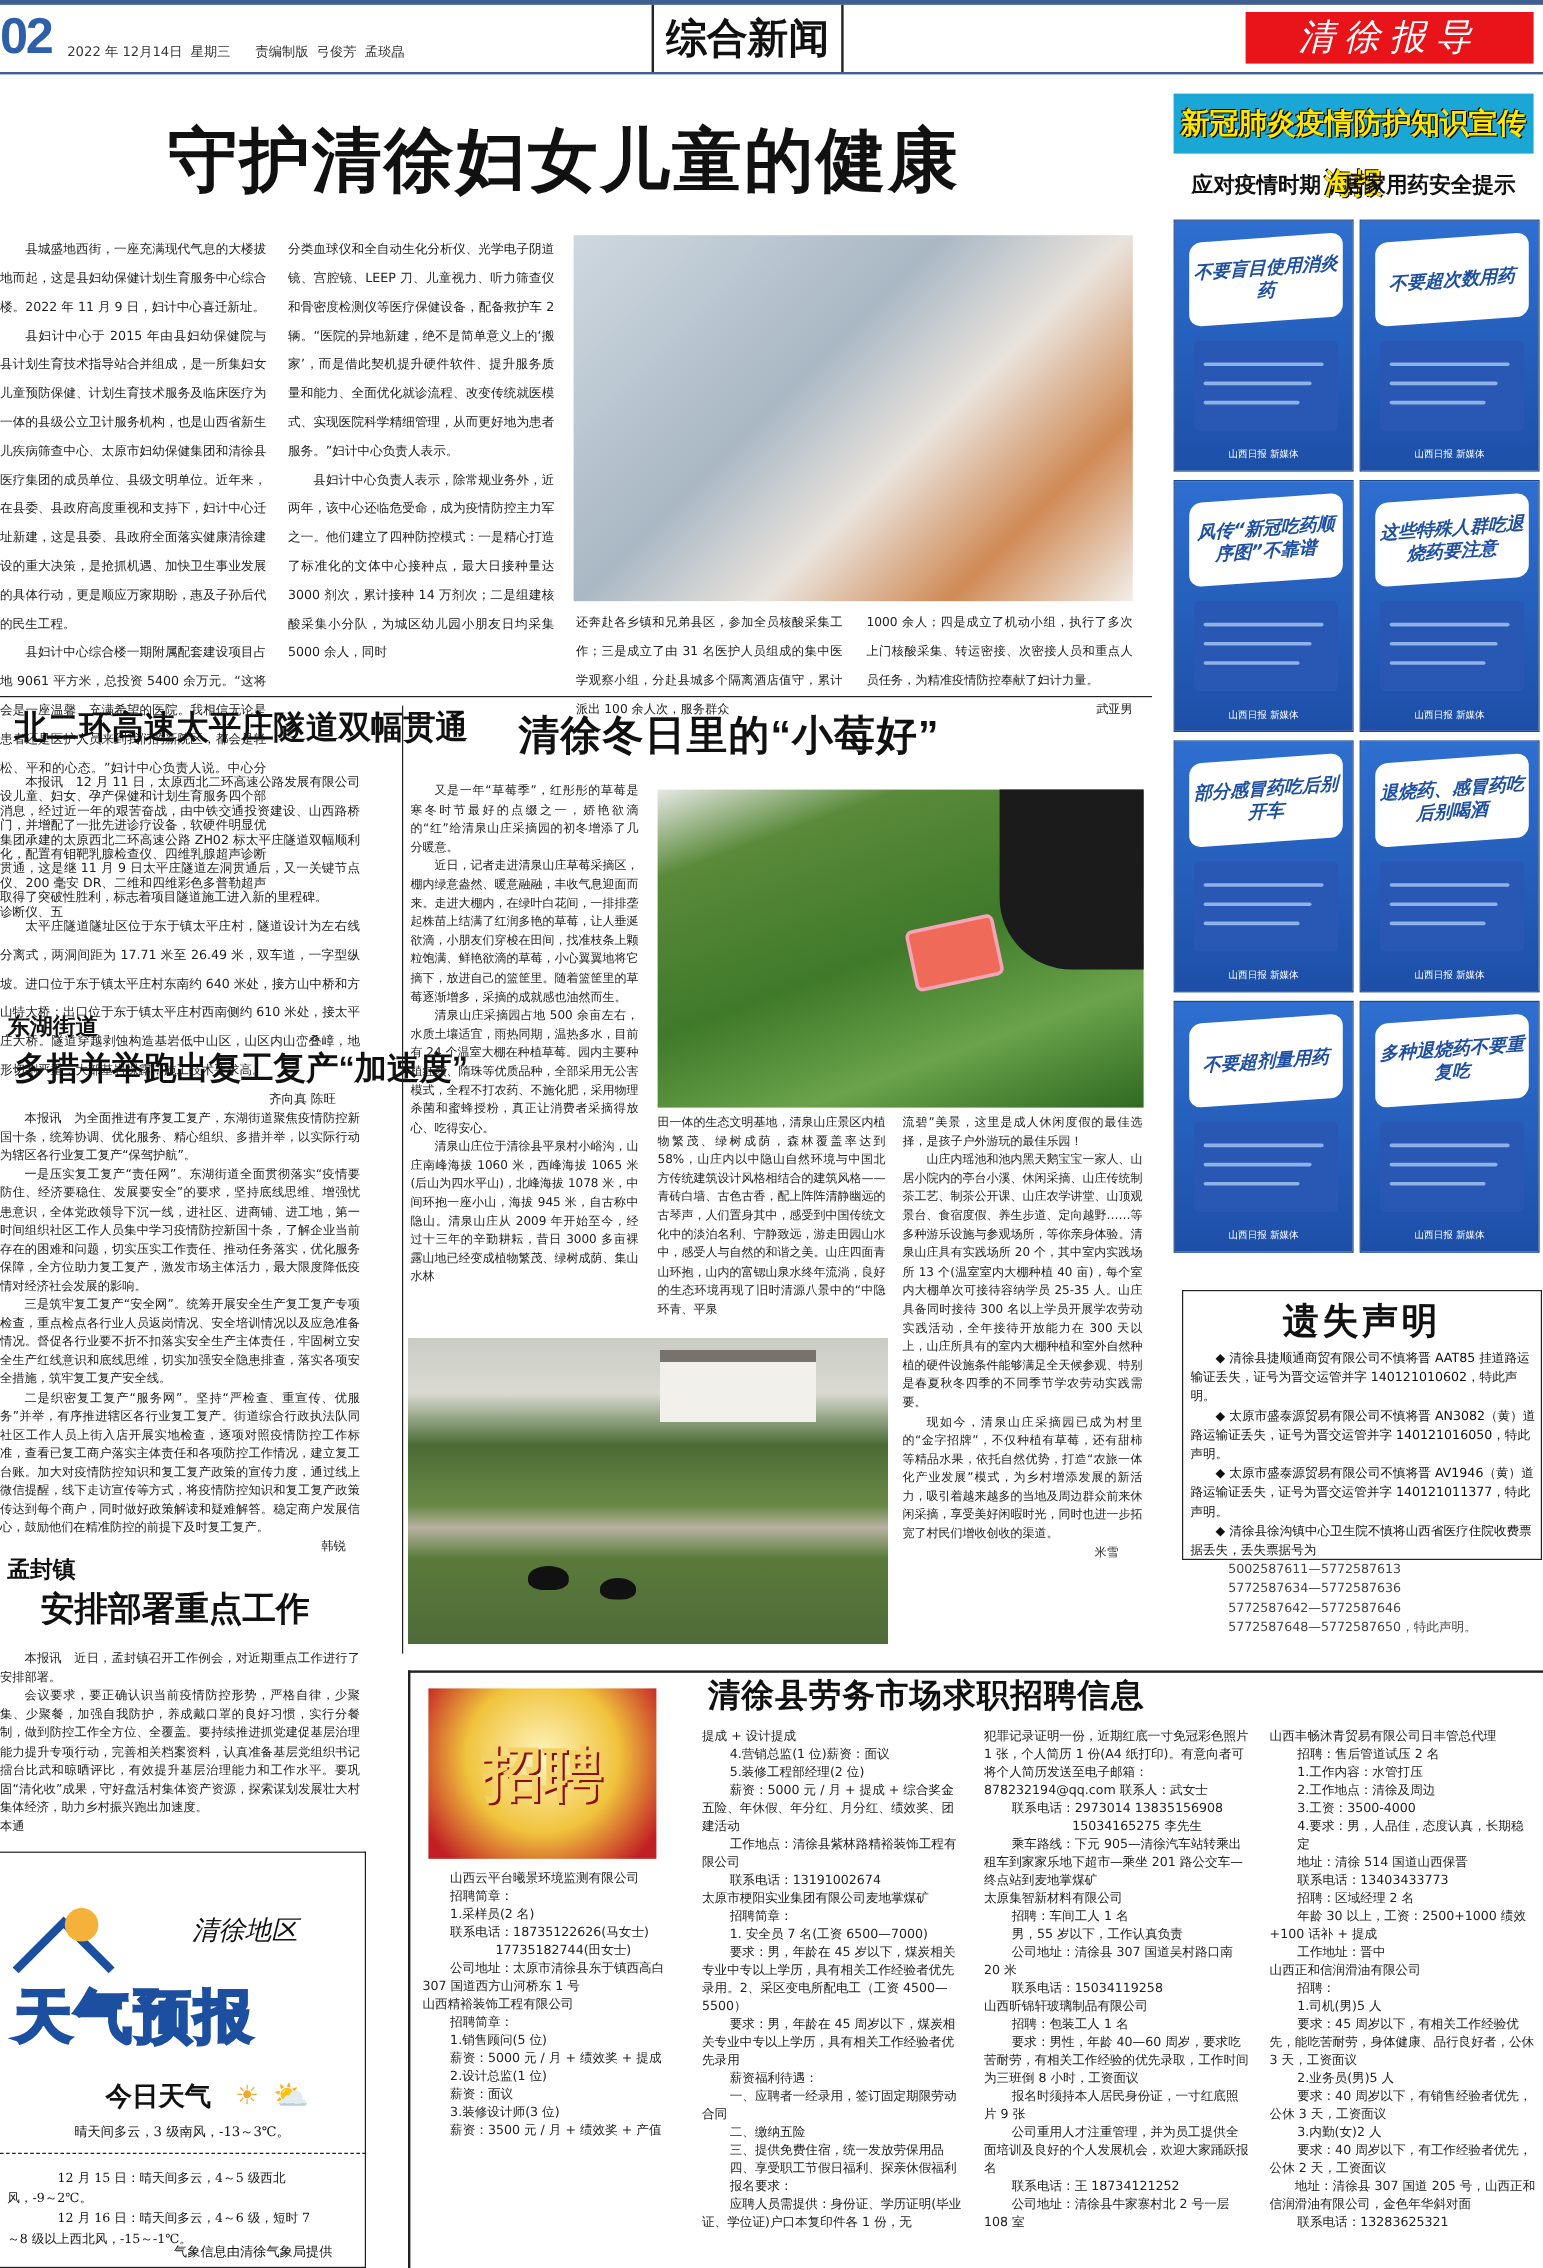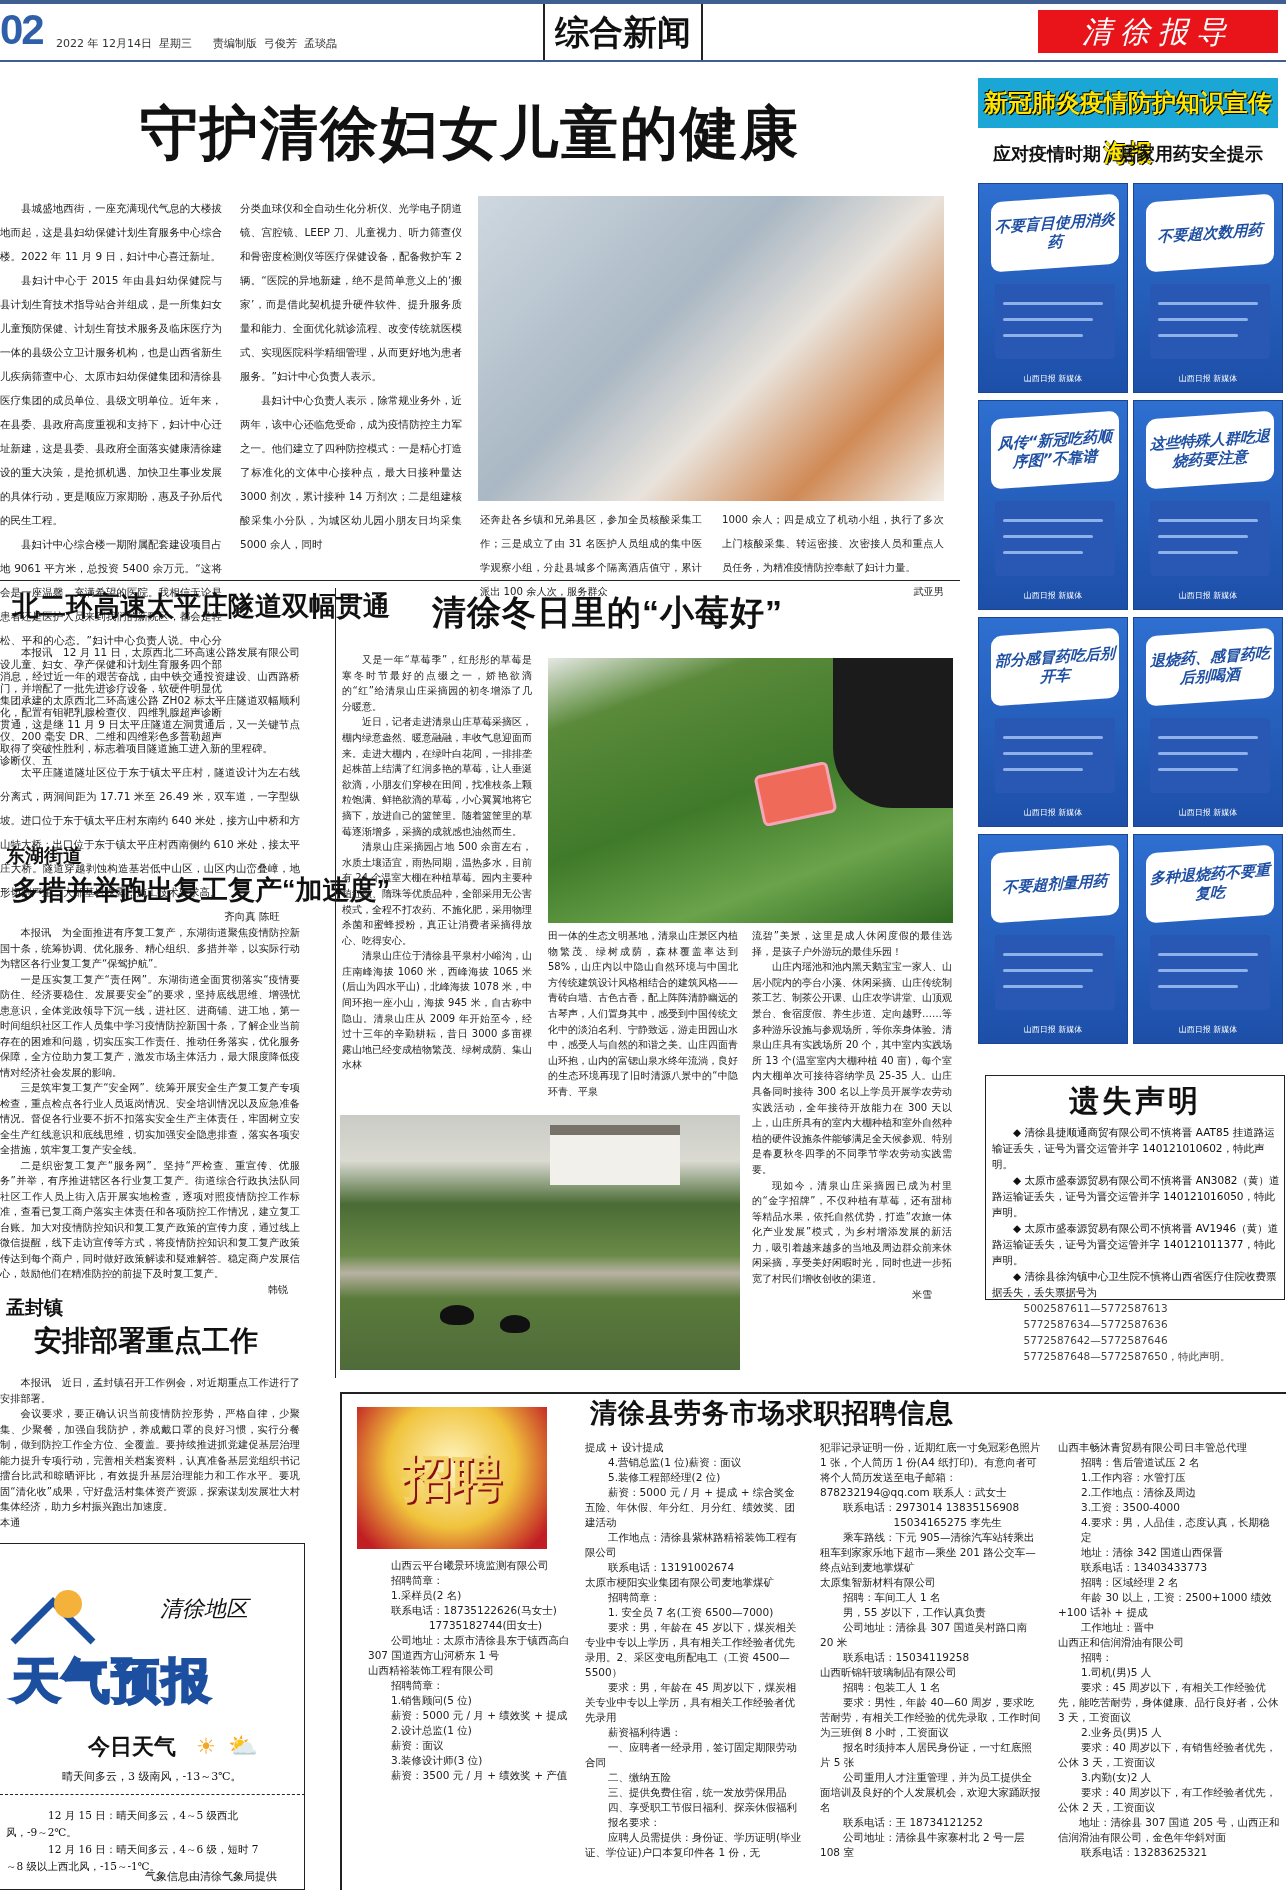--- a/index.html
+++ b/index.html
@@ -193,21 +193,21 @@
     <div style="padding-left:3em;color:#444">5772587642—5772587646</div>
     <div style="padding-left:3em;color:#444">5772587648—5772587650，特此声明。</div>
   </div>
 </div>
 
 <div class="abs rule" style="left:340px;top:1392px;width:946px;height:1.5px"></div>
 <div class="abs rule" style="left:340px;top:1392px;width:1.5px;height:498px"></div>
 <div class="abs zhaopin">招聘</div>
 <div class="abs jobs-title">清徐县劳务市场求职招聘信息</div>
 
-<div class="abs jcol" style="left:368px;top:1558px;width:220px">
+<div class="abs jcol" style="left:352px;top:1558px;width:220px">
   <div class="i">山西云平台曦景环境监测有限公司</div>
   <div class="i">招聘简章：</div>
   <div class="i">1.采样员(2 名)</div>
   <div class="i">联系电话：18735122626(马女士)</div>
   <div class="i2" style="padding-left:5.8em">17735182744(田女士)</div>
   <div style="text-indent:2.2em">公司地址：太原市清徐县东于镇西高白 307 国道西方山河桥东 1 号</div>
   <div>山西精裕装饰工程有限公司</div>
   <div class="i">招聘简章：</div>
   <div class="i">1.销售顾问(5 位)</div>
   <div class="i">薪资：5000 元 / 月 + 绩效奖 + 提成</div>
@@ -244,34 +244,34 @@
   <div style="padding-left:7em">15034165275 李先生</div>
   <div style="text-indent:2.2em">乘车路线：下元 905—清徐汽车站转乘出租车到家家乐地下超市—乘坐 201 路公交车—终点站到麦地掌煤矿</div>
   <div>太原集智新材料有限公司</div>
   <div class="i">招聘：车间工人 1 名</div>
   <div class="i">男，55 岁以下，工作认真负责</div>
   <div style="text-indent:2.2em">公司地址：清徐县 307 国道吴村路口南 20 米</div>
   <div class="i">联系电话：15034119258</div>
   <div>山西昕锦轩玻璃制品有限公司</div>
   <div class="i">招聘：包装工人 1 名</div>
   <div style="text-indent:2.2em">要求：男性，年龄 40—60 周岁，要求吃苦耐劳，有相关工作经验的优先录取，工作时间为三班倒 8 小时，工资面议</div>
-  <div style="text-indent:2.2em">报名时须持本人居民身份证，一寸红底照片 5 张</div>
+  <div style="text-indent:2.2em">报名时须持本人居民身份证，一寸红底照片 9 张</div>
   <div style="text-indent:2.2em">公司重用人才注重管理，并为员工提供全面培训及良好的个人发展机会，欢迎大家踊跃报名</div>
   <div class="i">联系电话：王 18734121252</div>
   <div style="text-indent:2.2em">公司地址：清徐县牛家寨村北 2 号一层 108 室</div>
 </div>
 
 <div class="abs jcol" style="left:1058px;top:1440px;width:222px">
   <div>山西丰畅沐青贸易有限公司日丰管总代理</div>
   <div class="i">招聘：售后管道试压 2 名</div>
   <div class="i">1.工作内容：水管打压</div>
   <div class="i">2.工作地点：清徐及周边</div>
   <div class="i">3.工资：3500-4000</div>
   <div class="i">4.要求：男，人品佳，态度认真，长期稳定</div>
-  <div class="i">地址：清徐 342 国道山西保晋</div>
+  <div class="i">地址：清徐 514 国道山西保晋</div>
   <div class="i">联系电话：13403433773</div>
   <div class="i">招聘：区域经理 2 名</div>
   <div style="text-indent:2.2em">年龄 30 以上，工资：2500+1000 绩效 +100 话补 + 提成</div>
   <div class="i">工作地址：晋中</div>
   <div>山西正和信润滑油有限公司</div>
   <div class="i">招聘：</div>
   <div class="i">1.司机(男)5 人</div>
   <div style="text-indent:2.2em">要求：45 周岁以下，有相关工作经验优先，能吃苦耐劳，身体健康、品行良好者，公休 3 天，工资面议</div>
   <div class="i">2.业务员(男)5 人</div>
   <div style="text-indent:2.2em">要求：40 周岁以下，有销售经验者优先，公休 3 天，工资面议</div>

